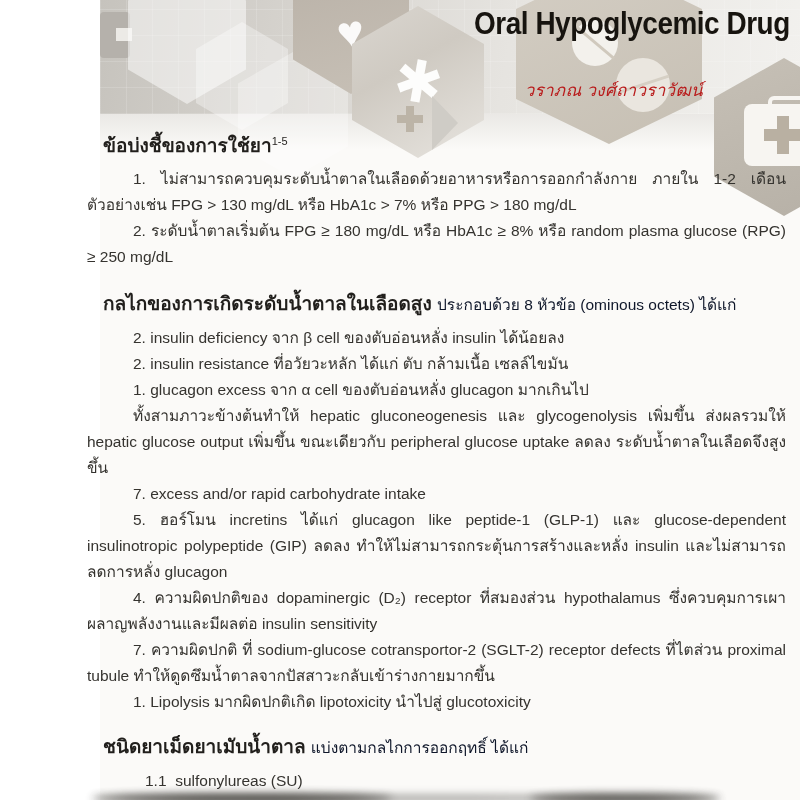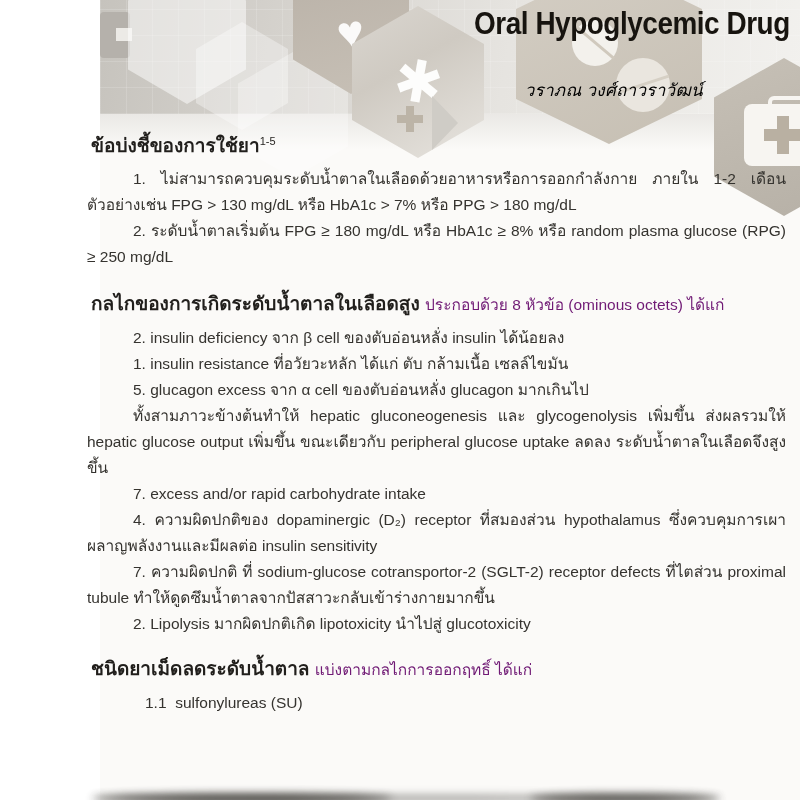--- a/index.html
+++ b/index.html
@@ -55,28 +55,28 @@
         border-bottom:27px solid transparent;}
   .sq-left{position:absolute;left:100px;top:12px;width:30px;height:46px;background:#b5b1ab;
         border-radius:4px;}
   .sq-left i{position:absolute;right:-2px;top:16px;width:16px;height:13px;background:#eceae6;}
 
   
   .title{position:absolute;top:6px;right:10px;font-weight:bold;font-size:31px;
         letter-spacing:-.5px;color:#17140f;transform:scaleX(.9);transform-origin:100% 0;
         white-space:nowrap;z-index:6;}
   .author{position:absolute;top:76px;right:97px;font-style:italic;font-size:17px;
-        color:#000000;letter-spacing:.3px;z-index:6;white-space:nowrap;}
+        color:#b91c1c;letter-spacing:.3px;z-index:6;white-space:nowrap;}
 
   
   .content{position:absolute;left:87px;top:128px;width:699px;color:#35332f;
         font-size:15.5px;line-height:26px;text-align:justify;z-index:4;}
-  h2{font-size:19px;font-weight:bold;color:#211f1c;margin:0 0 7px 4px;line-height:26px;
+  h2{font-size:19px;font-weight:bold;color:#211f1c;margin:0 0 7px 16px;line-height:26px;
         text-align:left;}
-  h2 .hn{font-size:15.5px;font-weight:normal;color:#701a75;}
+  h2 .hn{font-size:15.5px;font-weight:normal;color:#0f172a;}
   h2 sup{font-size:11px;font-weight:normal;}
   p.para{margin:0;text-indent:46px;}
   .sec2{margin-top:21px;}
   .sec3{margin-top:19px;}
   p.sub{margin:1px 0 0 58px;text-indent:0;text-align:left;}
 
   
   .shadow0{position:absolute;left:95px;bottom:-2px;width:625px;height:7px;background:#565450;
         filter:blur(4px);opacity:.55;border-radius:50%;}
   .shadow1{position:absolute;left:92px;bottom:-3px;width:300px;height:9px;background:#26241f;
@@ -128,31 +128,32 @@
     <div class="section">
       <h2><span>ข้อบ่งชี้ของการใช้ยา</span><sup>1-5</sup></h2>
       <p class="para">1. ไม่สามารถควบคุมระดับน้ำตาลในเลือดด้วยอาหารหรือการออกกำลังกาย ภายใน 1-2 เดือนตัวอย่างเช่น FPG &gt; 130 mg/dL หรือ HbA1c &gt; 7% หรือ PPG &gt; 180 mg/dL</p>
       <p class="para">2. ระดับน้ำตาลเริ่มต้น FPG ≥ 180 mg/dL หรือ HbA1c ≥ 8% หรือ random plasma glucose (RPG) ≥ 250 mg/dL</p>
     </div>
 
     <div class="section sec2">
       <h2><span>กลไกของการเกิดระดับน้ำตาลในเลือดสูง</span>
           <span class="hn">ประกอบด้วย 8 หัวข้อ (ominous octets) ได้แก่</span></h2>
       <p class="para">2. insulin deficiency จาก β cell ของตับอ่อนหลั่ง insulin ได้น้อยลง</p>
-      <p class="para">1. insulin resistance ที่อวัยวะหลัก ได้แก่ ตับ กล้ามเนื้อ เซลล์ไขมัน</p>
-      <p class="para">5. glucagon excess จาก α cell ของตับอ่อนหลั่ง glucagon มากเกินไป</p>
+      <p class="para">2. insulin resistance ที่อวัยวะหลัก ได้แก่ ตับ กล้ามเนื้อ เซลล์ไขมัน</p>
+      <p class="para">1. glucagon excess จาก α cell ของตับอ่อนหลั่ง glucagon มากเกินไป</p>
       <p class="para">ทั้งสามภาวะข้างต้นทำให้ hepatic gluconeogenesis และ glycogenolysis เพิ่มขึ้น ส่งผลรวมให้ hepatic glucose output เพิ่มขึ้น ขณะเดียวกับ peripheral glucose uptake ลดลง ระดับน้ำตาลในเลือดจึงสูงขึ้น</p>
       <p class="para">7. excess and/or rapid carbohydrate intake</p>
+      <p class="para">5. ฮอร์โมน incretins ได้แก่ glucagon like peptide-1 (GLP-1) และ glucose-dependent insulinotropic polypeptide (GIP) ลดลง ทำให้ไม่สามารถกระตุ้นการสร้างและหลั่ง insulin และไม่สามารถลดการหลั่ง glucagon</p>
       <p class="para">4. ความผิดปกติของ dopaminergic (D₂) receptor ที่สมองส่วน hypothalamus ซึ่งควบคุมการเผาผลาญพลังงานและมีผลต่อ insulin sensitivity</p>
       <p class="para">7. ความผิดปกติ ที่ sodium-glucose cotransportor-2 (SGLT-2) receptor defects ที่ไตส่วน proximal tubule ทำให้ดูดซึมน้ำตาลจากปัสสาวะกลับเข้าร่างกายมากขึ้น</p>
-      <p class="para">2. Lipolysis มากผิดปกติเกิด lipotoxicity นำไปสู่ glucotoxicity</p>
+      <p class="para">1. Lipolysis มากผิดปกติเกิด lipotoxicity นำไปสู่ glucotoxicity</p>
     </div>
 
     <div class="section sec3">
-      <h2><span>ชนิดยาเม็ดลดระดับน้ำตาล</span>
+      <h2><span>ชนิดยาเม็ดยาเมับน้ำตาล</span>
           <span class="hn">แบ่งตามกลไกการออกฤทธิ์ ได้แก่</span></h2>
       <p class="sub">1.1&nbsp; sulfonylureas (SU)</p>
 
     </div>
 
   </div>
 
   <div class="shadow0"></div>
   <div class="shadow1"></div>
   <div class="shadow2"></div>

